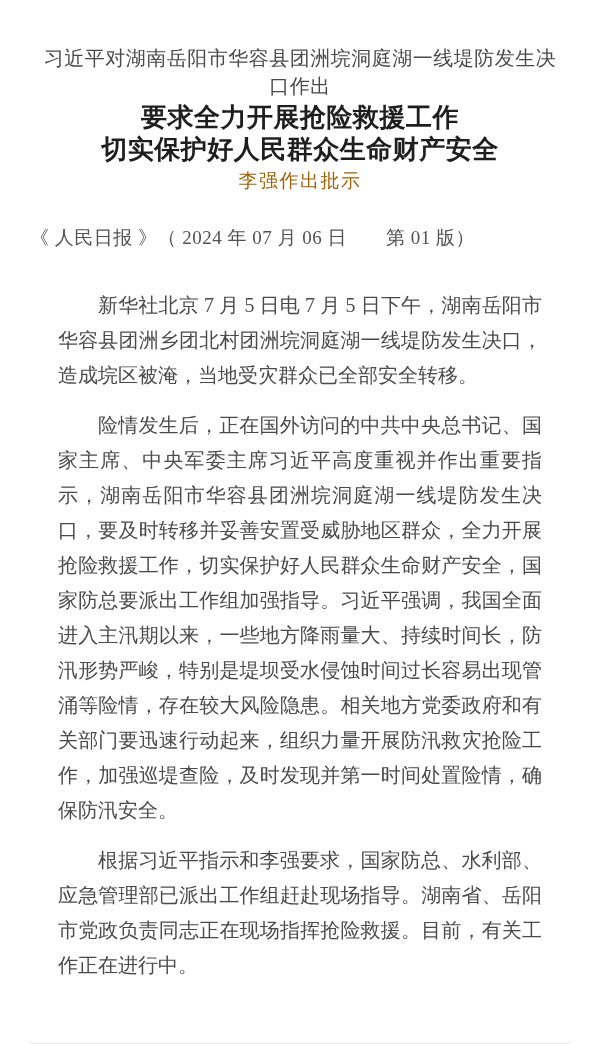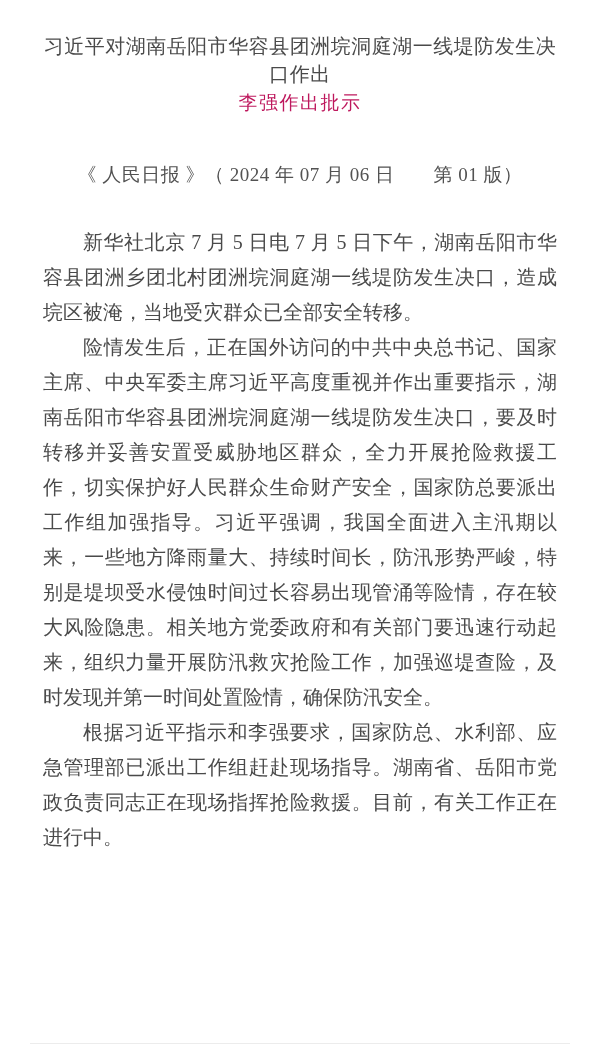--- a/index.html
+++ b/index.html
@@ -3,21 +3,21 @@
 <meta charset="utf-8">
 <style>
   html, body { margin: 0; padding: 0; background: #ffffff; }
   .page {
     position: relative;
     width: 540px;
     height: 1044px;
     margin: 0 auto;
     background: #ffffff;
     box-sizing: border-box;
-    padding-top: 32px;
+    padding-top: 44px;
     overflow: hidden;
     font-family: "Liberation Serif", "DejaVu Serif", serif;
     color: #4a4a4a;
     border-bottom: 1px solid #ececec;
   }
   .eyebrow {
     text-align: center;
     font-size: 20px;
     line-height: 28px;
     font-weight: 400;
@@ -31,54 +31,58 @@
     line-height: 32px;
     font-weight: 700;
     color: #1e1e1e;
     letter-spacing: 0.5px;
     margin-top: 2px;
   }
   .byline {
     text-align: center;
     font-size: 19px;
     line-height: 30px;
-    color: #be185d;
+    color: #a16207;
     letter-spacing: 1.5px;
   }
   .source {
-    text-align: center;
+    text-align: left;
     font-size: 19px;
     line-height: 30px;
     color: #525252;
-    margin-top: 42px;
+    margin-top: 27px;
     letter-spacing: 0.5px;
   }
   .article-body {
     margin-top: 35px;
     padding: 0 13px;
     font-size: 20px;
     line-height: 35px;
     text-align: justify;
     color: #4a4a4a;
   }
   .article-body p {
-    margin: 0;
+    margin: 15px;
     text-indent: 2em;
     text-justify: inter-ideograph;
   }
 </style>
 </head>
 <body>
 
 <div class="page">
 
   <div class="eyebrow">
     <div>习近平对湖南岳阳市华容县团洲垸洞庭湖一线堤防发生决口作出</div>
   </div>
 
+  <h1 class="title" style="margin:2px 0 0 0;">
+    <div>要求全力开展抢险救援工作</div>
+    <div>切实保护好人民群众生命财产安全</div>
+  </h1>
 
   <div class="byline">李强作出批示</div>
 
   <div class="source">《 人民日报 》（ 2024 年 07 月 06 日　　第 01 版）</div>
 
   <div class="article-body">
     <p>新华社北京 7 月 5 日电  7 月 5 日下午，湖南岳阳市华容县团洲乡团北村团洲垸洞庭湖一线堤防发生决口，造成垸区被淹，当地受灾群众已全部安全转移。</p>
     <p>险情发生后，正在国外访问的中共中央总书记、国家主席、中央军委主席习近平高度重视并作出重要指示，湖南岳阳市华容县团洲垸洞庭湖一线堤防发生决口，要及时转移并妥善安置受威胁地区群众，全力开展抢险救援工作，切实保护好人民群众生命财产安全，国家防总要派出工作组加强指导。习近平强调，我国全面进入主汛期以来，一些地方降雨量大、持续时间长，防汛形势严峻，特别是堤坝受水侵蚀时间过长容易出现管涌等险情，存在较大风险隐患。相关地方党委政府和有关部门要迅速行动起来，组织力量开展防汛救灾抢险工作，加强巡堤查险，及时发现并第一时间处置险情，确保防汛安全。</p>
     <p>根据习近平指示和李强要求，国家防总、水利部、应急管理部已派出工作组赶赴现场指导。湖南省、岳阳市党政负责同志正在现场指挥抢险救援。目前，有关工作正在进行中。</p>
   </div>

